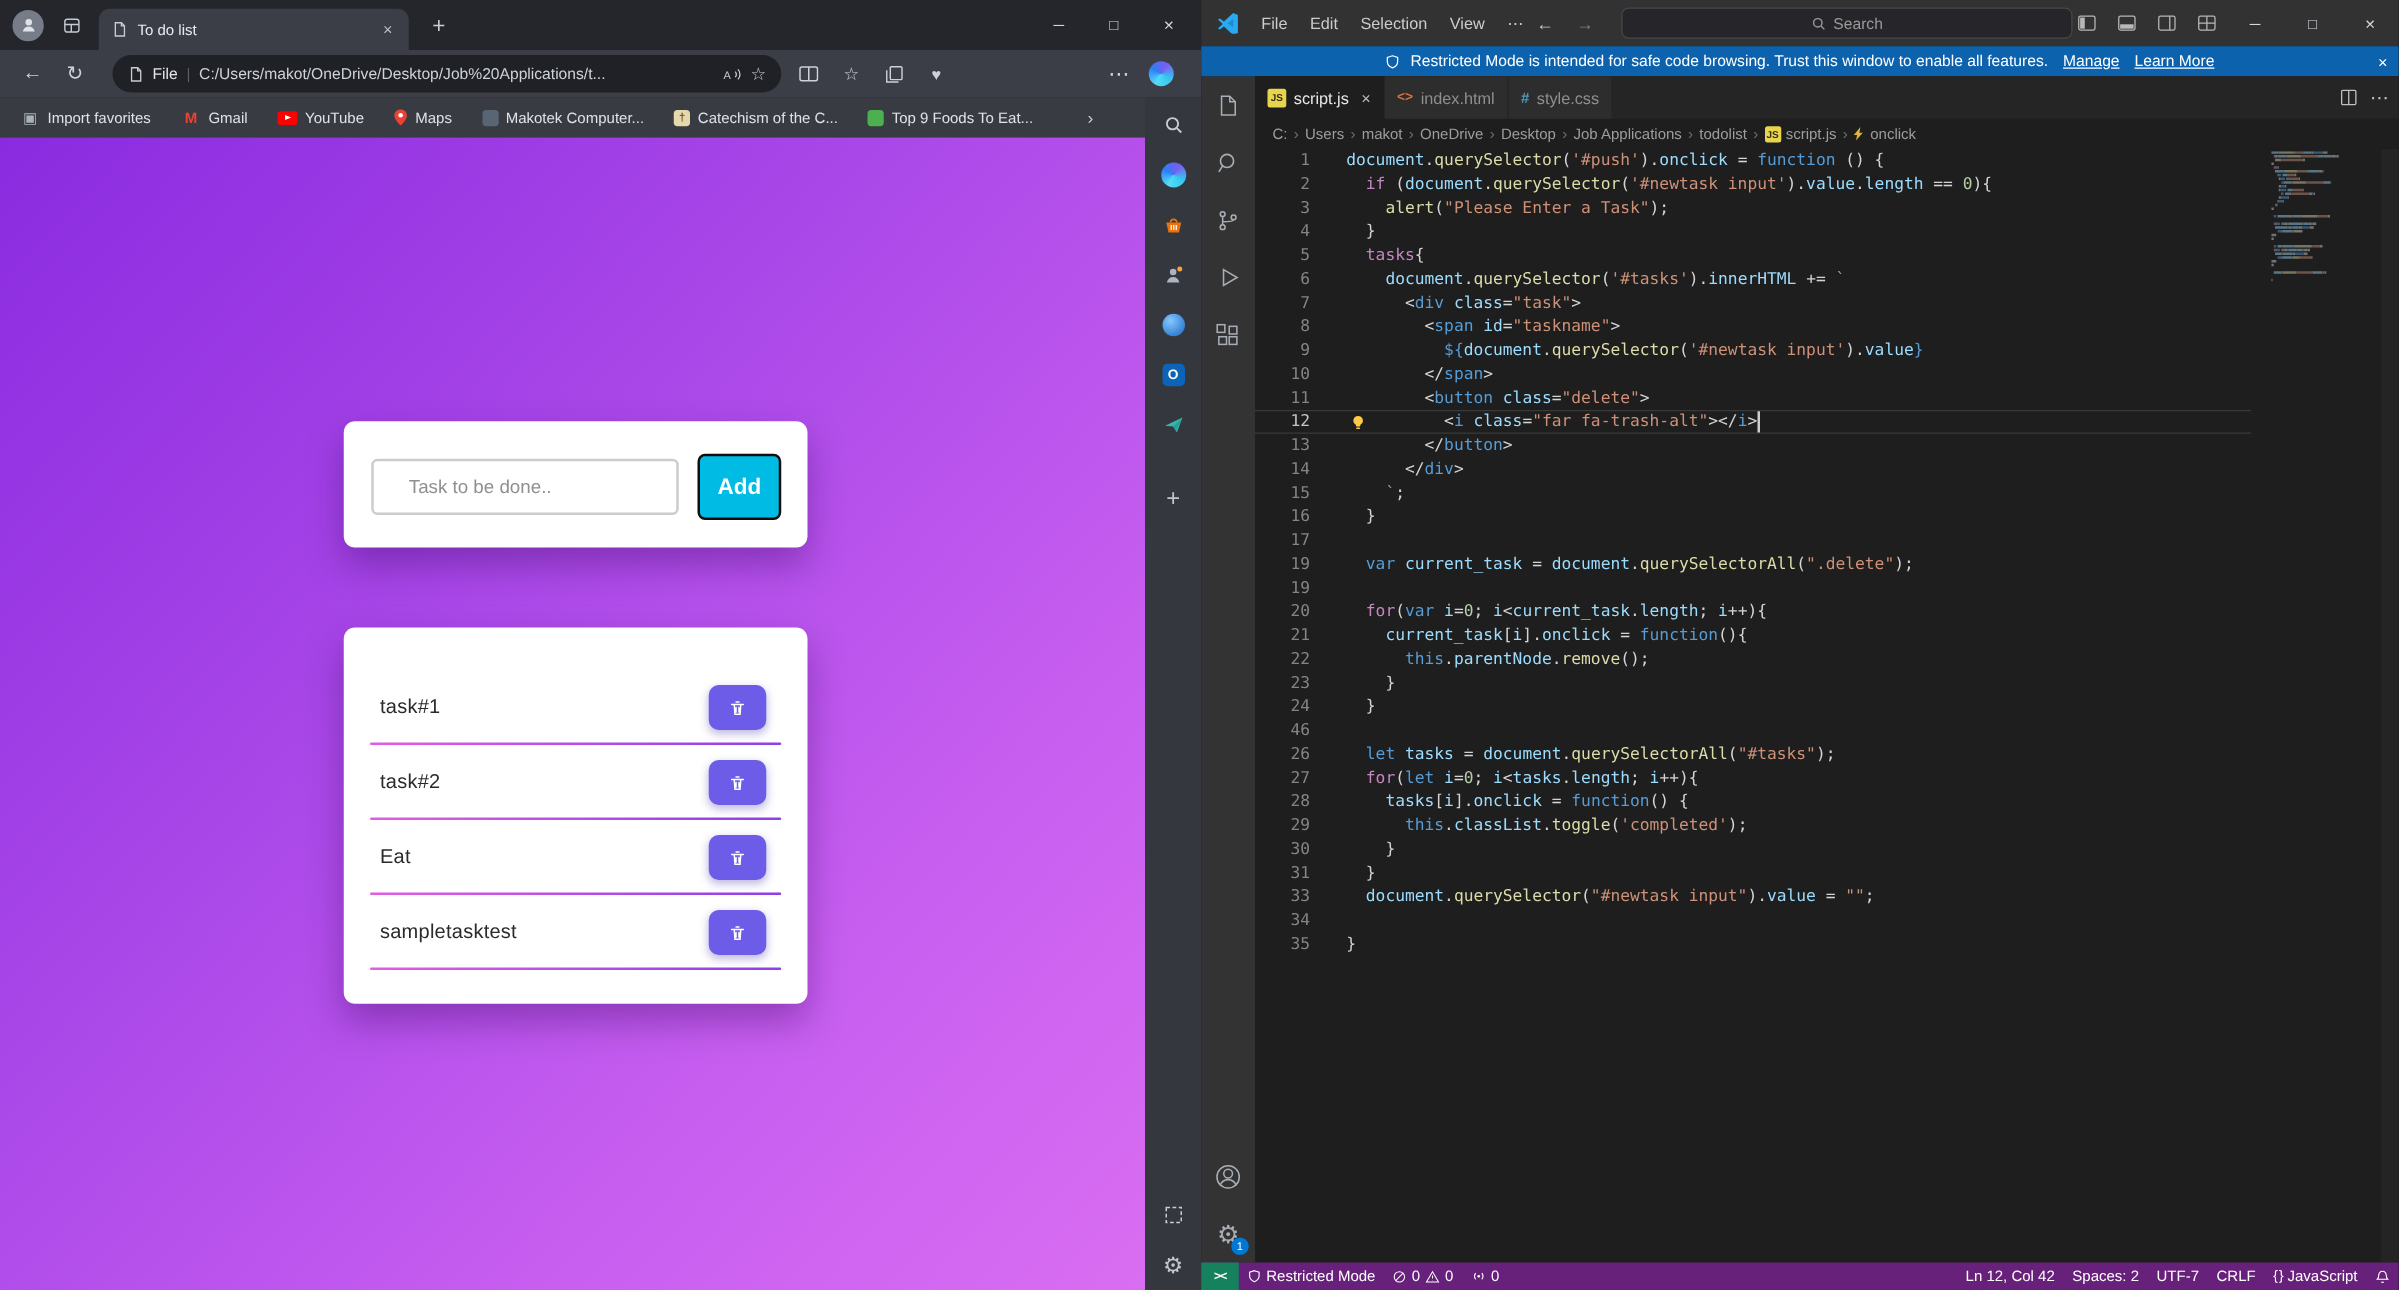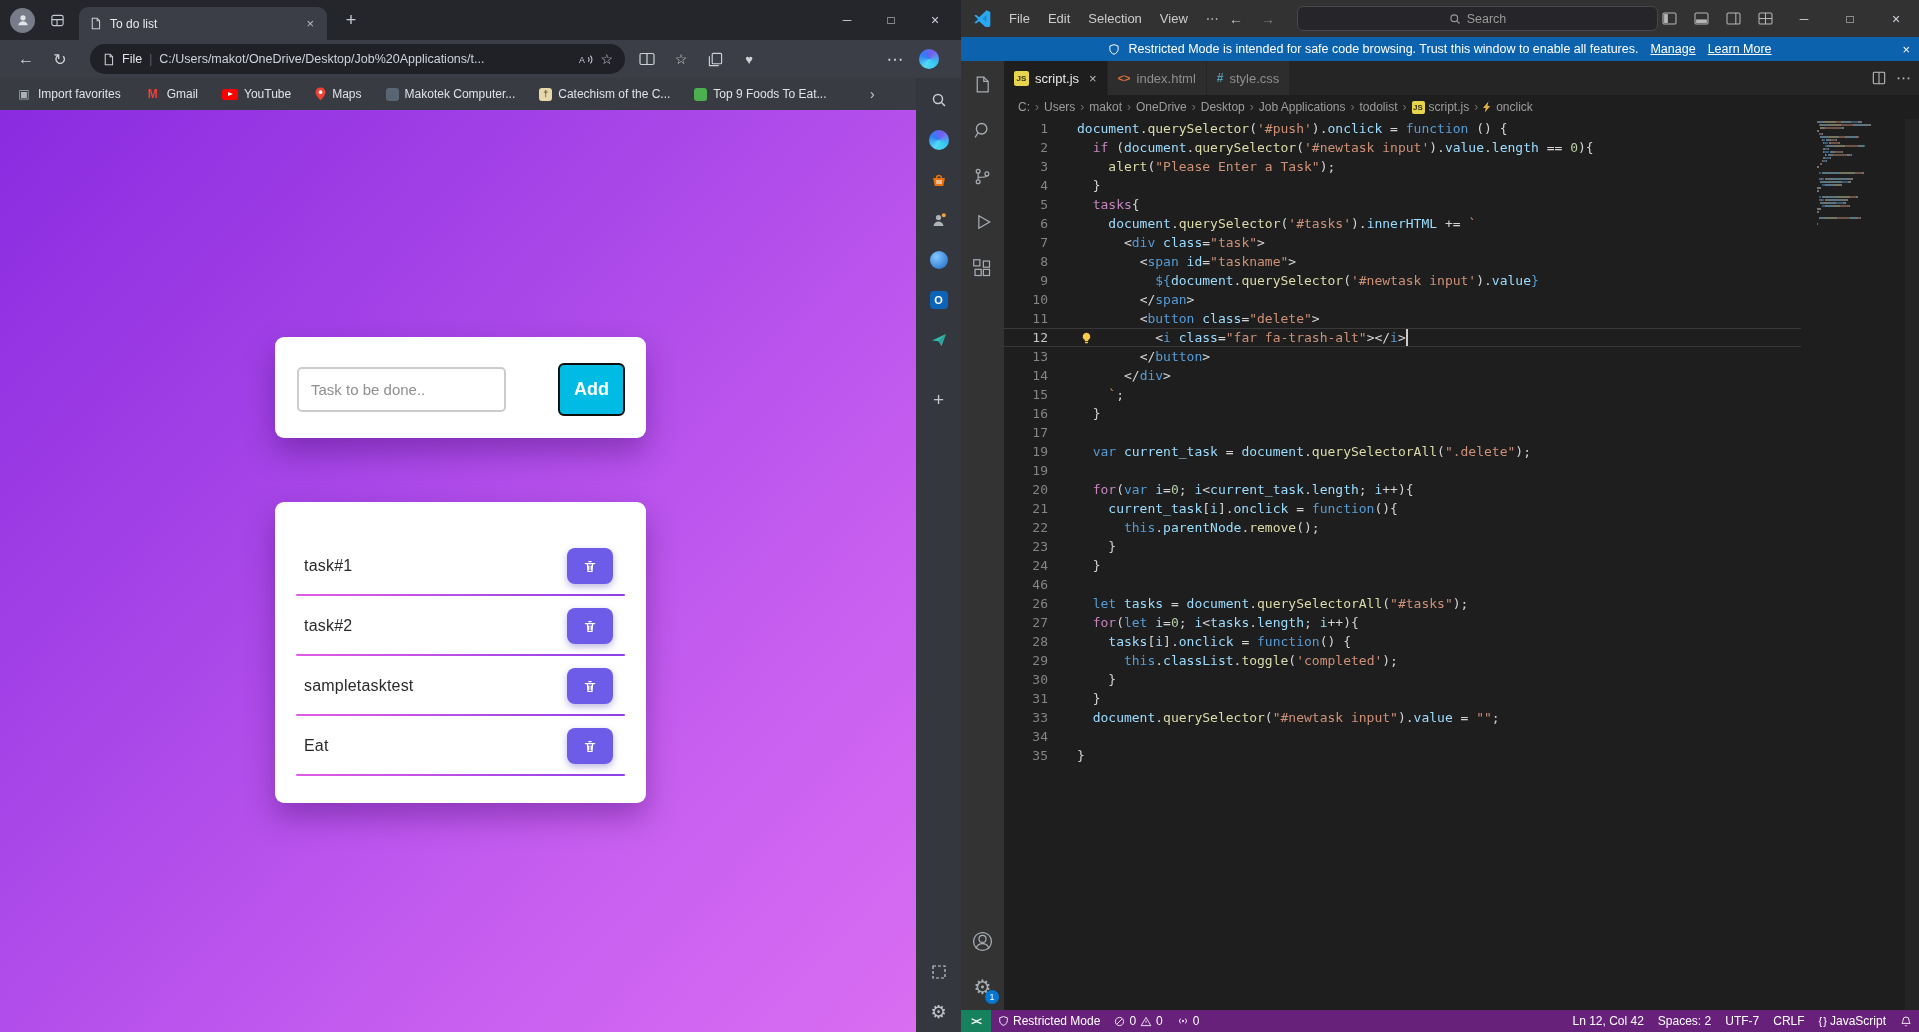--- a/index.html
+++ b/index.html
@@ -42,21 +42,21 @@
 .side-plus{margin-top:20px;color:#c2c6cc;font-size:19px;}
 .side-bottom{margin-top:auto;display:flex;flex-direction:column;align-items:center;}
 .sphere{width:18px;height:18px;border-radius:50%;background:radial-gradient(circle at 35% 32%,#85c8ff,#1766c5);}
 .outlook{width:18px;height:18px;border-radius:4px;background:#0b64b8;color:#fff;font-size:11px;font-weight:bold;display:flex;align-items:center;justify-content:center;}
 .gear-glyph{font-size:18px;color:#c2c6cc;}
 
 
 .webpage{position:absolute;top:110px;left:0;width:916px;bottom:0;background:linear-gradient(133deg,#8a2be0 0%,#a846e8 38%,#c75ef0 72%,#d96ef2 100%);}
 .card{position:absolute;background:#fff;border-radius:9px;box-shadow:0 14px 30px rgba(50,0,85,.35);}
 .card-input{left:275px;top:227px;width:371px;height:101px;}
-.todo-input{position:absolute;left:22px;top:30px;width:209px;height:45px;border:2px solid #cccccc;border-radius:5px;font-size:15px;color:#333;padding:0 12px;font-family:"Liberation Sans",sans-serif;background:#fff;outline:none;}
+.todo-input{position:absolute;left:22px;top:30px;width:246px;height:45px;border:2px solid #cccccc;border-radius:5px;font-size:15px;color:#333;padding:0 28px;font-family:"Liberation Sans",sans-serif;background:#fff;outline:none;}
 .todo-input::placeholder{color:#8f8f8f;}
 .add-btn{position:absolute;left:283px;top:26px;width:67px;height:53px;background:#00bce4;border:2px solid #0d0d0d;border-radius:6px;color:#fff;font-weight:bold;font-size:18px;font-family:"Liberation Sans",sans-serif;}
 .card-tasks{left:275px;top:392px;width:371px;height:301px;padding:34px 21px 0;}
 .task-row{height:60px;position:relative;display:flex;align-items:center;justify-content:space-between;padding:0 12px 0 8px;}
 .task-row::after{content:"";position:absolute;left:0;right:0;bottom:0;height:2.5px;border-radius:2px;background:linear-gradient(90deg,#e25de2,#8e3fe8);}
 .task-name{font-size:16px;color:#2a2a2a;font-weight:500;letter-spacing:.2px;}
 .del-btn{width:46px;height:36px;border:none;border-radius:8px;background:#6c5ce7;display:flex;align-items:center;justify-content:center;box-shadow:0 3px 7px rgba(70,50,170,.35);}
 
 
 .vscode{position:absolute;left:961px;top:0;width:958px;height:1032px;background:#1e1e1e;color:#ccc;}
@@ -294,31 +294,31 @@
             <span class="task-name">task#2</span>
             <button class="del-btn">
               <span style="display:flex;">
                 <svg width="14" height="15" viewBox="0 0 24 24" fill="none" stroke="#ffffff" stroke-width="2" stroke-linecap="round">
                   <path d="M4 7h16M10 3.5h4M7.5 7l1 13.5h7l1-13.5M10 11v6.5M14 11v6.5"></path>
                 </svg>
               </span>
             </button>
           </div>
           <div class="task-row">
-            <span class="task-name">sampletasktest</span>
+            <span class="task-name">Eat</span>
             <button class="del-btn">
               <span style="display:flex;">
                 <svg width="14" height="15" viewBox="0 0 24 24" fill="none" stroke="#ffffff" stroke-width="2" stroke-linecap="round">
                   <path d="M4 7h16M10 3.5h4M7.5 7l1 13.5h7l1-13.5M10 11v6.5M14 11v6.5"></path>
                 </svg>
               </span>
             </button>
           </div>
           <div class="task-row">
-            <span class="task-name">Eat</span>
+            <span class="task-name">sampletasktest</span>
             <button class="del-btn">
               <span style="display:flex;">
                 <svg width="14" height="15" viewBox="0 0 24 24" fill="none" stroke="#ffffff" stroke-width="2" stroke-linecap="round">
                   <path d="M4 7h16M10 3.5h4M7.5 7l1 13.5h7l1-13.5M10 11v6.5M14 11v6.5"></path>
                 </svg>
               </span>
             </button>
           </div>
         </div>
     </div>

